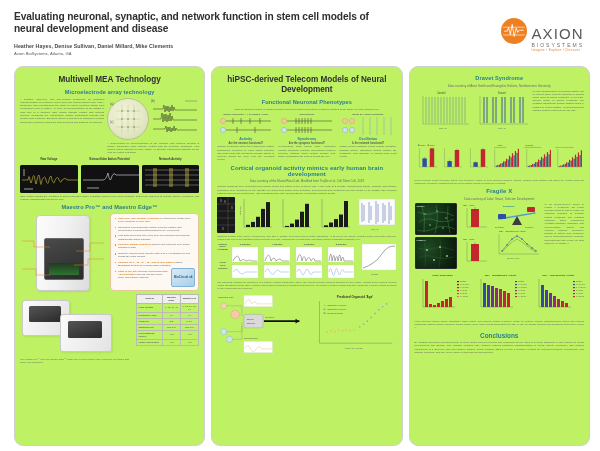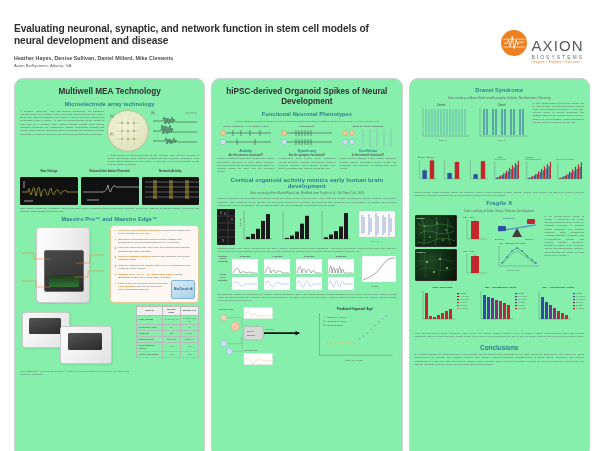--- a/index.html
+++ b/index.html
@@ -3,39 +3,39 @@
 <meta charset="utf-8">
 <style>
   html,body{margin:0;padding:0;}
   body{
     width:600px;height:451px;overflow:hidden;
     background:#ffffff;
     font-family:"Liberation Sans", sans-serif;
     color:#3a3a3a;
     position:relative;
   }
-  .poster{width:600px;height:404px;position:relative;box-sizing:border-box;padding:20px 10px 6px 14px;}
+  .poster{width:600px;height:404px;position:relative;box-sizing:border-box;padding:8px 10px 6px 14px;}
 
   
   .header{display:flex;align-items:flex-start;justify-content:space-between;height:58px;}
   .head-left{flex:1;padding-top:3px;}
   .title{font-size:10.2px;line-height:12.4px;font-weight:600;color:#2f2f2f;letter-spacing:-0.1px;max-width:360px;}
   .authors{font-size:5.3px;color:#4a4a4a;margin-top:7px;font-weight:600;letter-spacing:0.05px;}
   .affil{font-size:4.1px;color:#5a5a5a;margin-top:2px;letter-spacing:0.05px;}
   .logo{display:flex;align-items:center;gap:4px;padding-right:6px;padding-top:2px;}
   .logo-mark{width:26px;height:26px;border-radius:50%;background:#ef8022;position:relative;flex:none;}
   .logo-mark svg{position:absolute;left:0;top:0;}
   .logo-txt{line-height:1;margin-top:16px;}
   .logo-axion{font-size:15px;letter-spacing:1.1px;color:#58595b;font-weight:400;}
   .logo-bio{font-size:5px;letter-spacing:2.0px;color:#6d6e71;margin-top:1.5px;}
   .logo-tag{font-size:3.2px;letter-spacing:0.3px;color:#ef8022;margin-top:1.5px;}
 
   
   .cols{display:flex;gap:6px;height:380px;}
-  .col{border:0.8px solid #cfcfcf;border-radius:9px;background:#86efac;box-sizing:border-box;padding:5px 5px 4px 5px;overflow:hidden;position:relative;}
+  .col{border:0.8px solid #cfcfcf;border-radius:9px;background:#bef264;box-sizing:border-box;padding:5px 5px 4px 5px;overflow:hidden;position:relative;}
   .col1{width:196px;}
   .col2{width:196px;}
   .col3{width:186px;}
 
   .col-title{font-size:8.2px;font-weight:600;color:#2f2f2f;text-align:center;line-height:10px;margin:3px 0 4px;}
   .sec-title{font-size:5.6px;font-weight:600;color:#2b7f8c;text-align:center;margin:3px 0 2.5px;letter-spacing:0.1px;}
   .sec-title.big{font-size:6.0px;}
   .sub-credit{font-size:3.0px;color:#6a6a6a;text-align:center;margin-bottom:2px;}
 
   
@@ -331,21 +331,21 @@
                   <td class="v">Yes</td>
                   <td class="v">Yes</td>
                 </tr>
           </tbody>
             </table>
         </div>
       </div>
     </div>
 
     <div class="col col2">
-      <div class="col-title">hiPSC-derived Organoid Spikes of Neural Development</div>
+      <div class="col-title">hiPSC-derived Telecom Models of Neural Development</div>
       <div class="sec-title">Functional Neuronal Phenotypes</div>
       <div class="tx c">Cortical organoid models of human neurodevelopment exhibit a spectrum of network features at the single-cell and network level.</div>
 
       <div class="phen">
         <div class="ph">
           <div class="tx c" style="font-weight:700">Mean Firing Rate = # of Spikes / Time</div>
           <div class="ph-top">
             <svg width="60" height="20" viewBox="0 0 60 20">
               <circle cx="6" cy="5" r="2.6" fill="#f0c9a0" stroke="#c9925c" stroke-width="0.4"></circle>
               <path d="M9 5 H54" stroke="#333" stroke-width="0.5"></path>

